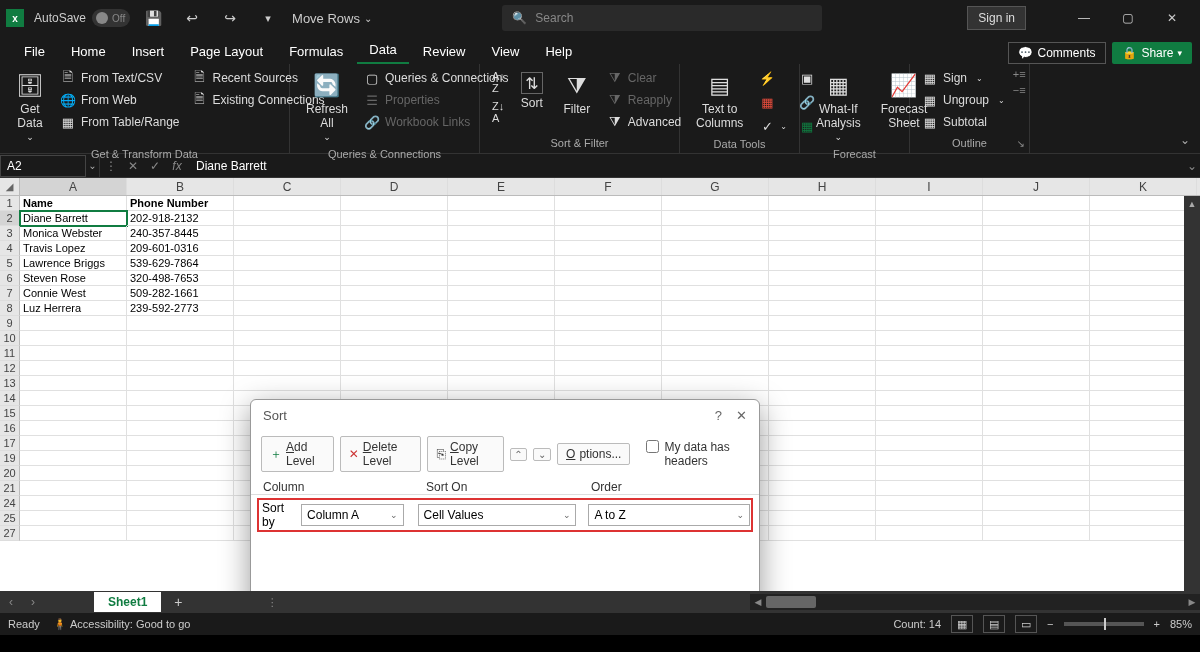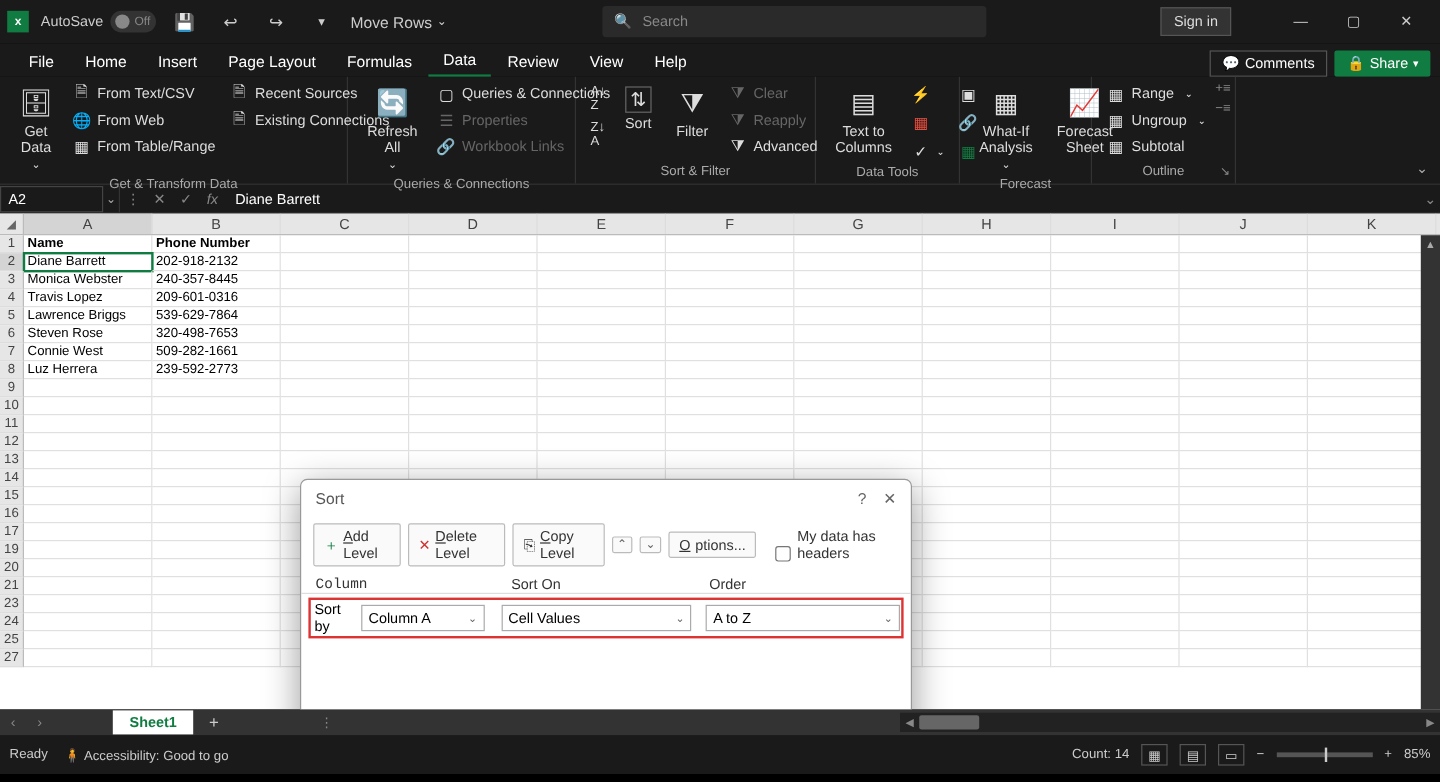--- a/index.html
+++ b/index.html
@@ -68,39 +68,39 @@
 .sheet-bar { height: 22px; background: #333; display: flex; align-items: center; }
 .sheet-nav { width: 22px; display: flex; align-items: center; justify-content: center; color: #888; font-size: 12px; }
 .sheet-tab { background: #fff; color: #107c41; padding: 3px 14px; font-size: 12px; font-weight: 600; margin-left: 50px;}
 .sheet-add { width: 26px; display: flex; align-items: center; justify-content: center; color: #ccc; font-size: 14px; margin-left:4px; }
 .hscroll { margin-left: auto; width: 450px; height: 16px; background: #222; display: flex; align-items: center; position:relative;}
 .hscroll-thumb { position:absolute; left:16px; width:50px; height:12px; background:#666; border-radius:2px;}
 .hscroll-btn { width:16px; height:16px; color:#888; display:flex; align-items:center; justify-content:center; font-size:9px;}
 .hscroll-break { width:8px; color:#888; margin-left:auto; font-size:11px; margin-right:400px;}
 
 
-.status-bar { height: 32px; background: #1a1a1a; display: flex; align-items: center; padding: 0 8px; gap: 14px; font-size: 11px; color: #ccc; }
+.status-bar { height: 22px; background: #1a1a1a; display: flex; align-items: center; padding: 0 8px; gap: 14px; font-size: 11px; color: #ccc; }
 .status-right { margin-left: auto; display: flex; align-items: center; gap: 10px; }
 .view-btn { width: 22px; height: 18px; display: flex; align-items: center; justify-content: center; border:1px solid #555; font-size:11px;}
 .zoom-slider { width: 80px; height: 4px; background: #555; position: relative; }
 .zoom-thumb { position: absolute; left: 50%; width: 2px; height: 12px; background: #ccc; top: -4px; }
 
 
 .dialog-overlay { position: absolute; left: 250px; top: 221px; width: 510px; background: #fff; color: #000; border: 1px solid #999; border-radius: 6px; box-shadow: 0 8px 30px rgba(0,0,0,.4); }
 .dialog-title { height: 30px; display: flex; align-items: center; padding: 0 12px; font-size: 13px; color: #555; }
 .dialog-title-right { margin-left: auto; display: flex; gap: 14px; color: #666; }
 .dialog-toolbar { display: flex; align-items: center; gap: 6px; padding: 6px 10px; }
 .dlg-btn { border: 1px solid #bbb; background: #fafafa; padding: 3px 8px; font-size: 12px; color: #333; display: flex; align-items: center; gap: 4px; border-radius: 2px; }
 .dlg-btn .u { text-decoration: underline; }
 .dlg-move { width: 22px; border:1px solid #bbb; background:#fafafa; display:flex; align-items:center; justify-content:center; font-size:10px; color:#666; border-radius:2px;}
 .dlg-opts { margin-left: auto; }
-.dlg-check { display: flex; align-items: flex-end; gap: 5px; font-size: 12px; color: #333; }
+.dlg-check { display: flex; align-items: flex-start; gap: 5px; font-size: 12px; color: #333; }
 .dlg-check input { width:13px; height:13px; }
 .dlg-headers { display: flex; padding: 2px 10px 0; font-size: 12px; color: #333; border-bottom:1px solid #ddd;}
-.dlg-col1 { width: 165px; padding-left: 2px; font-family: Liberation Mono, monospace; }
+.dlg-col1 { width: 165px; padding-left: 2px; }
 .dlg-col2 { width: 165px; }
 .dlg-col3 { flex:1; }
 .dlg-row-wrap { margin: 3px 6px; border: 2px solid #d33; padding: 1px; }
 .dlg-row { display: flex; align-items: center; gap: 4px; }
 .dlg-label { width: 40px; font-size: 12px; padding-left:2px;}
 .dlg-select { border: 1px solid #aaa; background: #fff; font-size: 12px; padding: 3px 5px; display: flex; align-items: center; justify-content: space-between; }
 .dlg-select .arrow { font-size: 9px; color: #666; }
 .dlg-body { height: 110px; }
 </style>
 </head>
@@ -301,21 +301,21 @@
 Sheet</span>
       </div>
     </div>
     <div class="ribbon-group-label">Forecast</div>
   </div>
   <div class="ribbon-group" style="width:120px; position:relative;">
     <div class="ribbon-group-content">
       <div class="ribbon-col">
         <div class="ribbon-btn">
             <span class="ribbon-icon">▦</span>
-            <span>Range</span>
+            <span>Sign</span>
             <span style="font-size:8px;margin-left:4px;">⌄</span>
           </div>
         <div class="ribbon-btn">
             <span class="ribbon-icon">▦</span>
             <span>Ungroup</span>
             <span style="font-size:8px;margin-left:4px;">⌄</span>
           </div>
         <div class="ribbon-btn">
             <span class="ribbon-icon">▦</span>
             <span>Subtotal</span>
@@ -624,34 +624,20 @@
         <div class="cell"></div>
         <div class="cell"></div>
         <div class="cell"></div>
         <div class="cell"></div>
         <div class="cell"></div>
         <div class="cell"></div>
         <div class="cell"></div>
       </div>
       <div class="row">
         <div class="row-header">21</div>
-        <div class="cell"></div>
-        <div class="cell"></div>
-        <div class="cell"></div>
-        <div class="cell"></div>
-        <div class="cell"></div>
-        <div class="cell"></div>
-        <div class="cell"></div>
-        <div class="cell"></div>
-        <div class="cell"></div>
-        <div class="cell"></div>
-        <div class="cell"></div>
-      </div>
-      <div class="row">
-        <div class="row-header">23</div>
         <div class="cell"></div>
         <div class="cell"></div>
         <div class="cell"></div>
         <div class="cell"></div>
         <div class="cell"></div>
         <div class="cell"></div>
         <div class="cell"></div>
         <div class="cell"></div>
         <div class="cell"></div>
         <div class="cell"></div>

